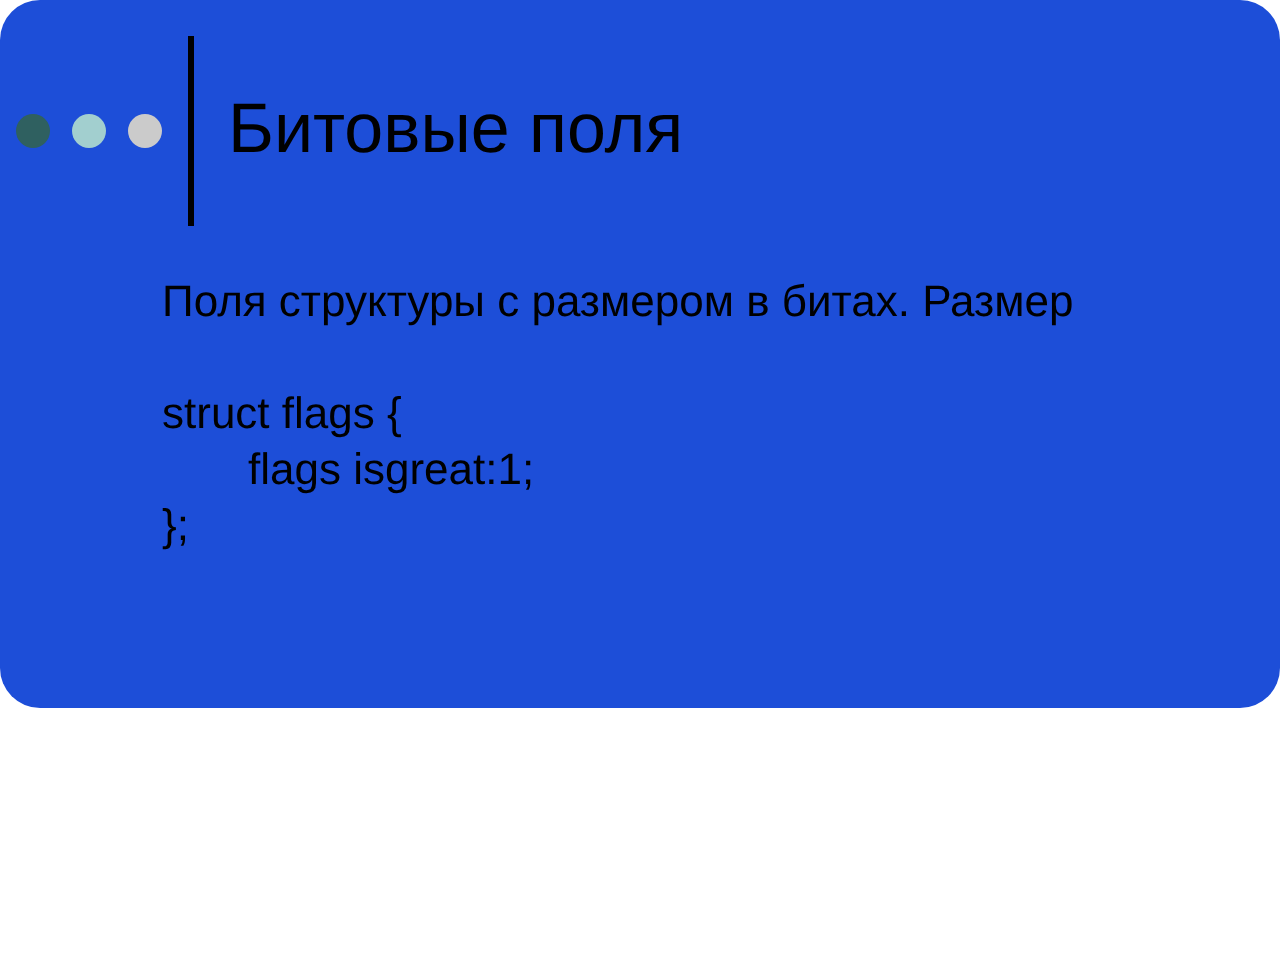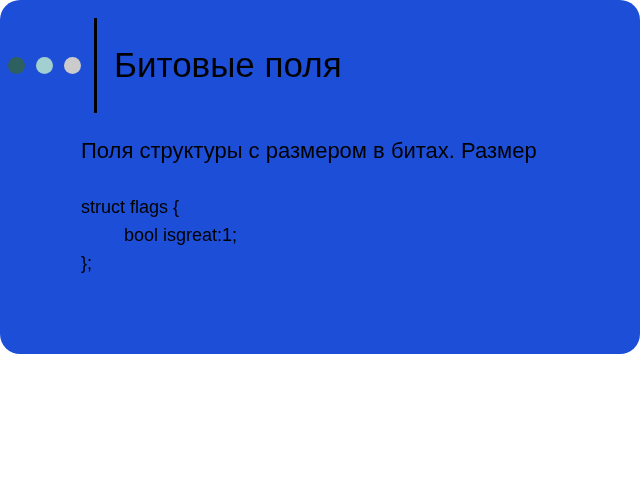--- a/index.html
+++ b/index.html
@@ -63,21 +63,21 @@
   .para-line {
     display: block;
     font-size: 22px;
     line-height: 22px;
     white-space: nowrap;
   }
   .code {
     margin-top: 31px;
   }
   .code-line {
-    font-size: 18px;
+    font-size: 22px;
     line-height: 28px;
     white-space: nowrap;
   }
   .code-line.indent {
     padding-left: 43px;
   }
 </style>
 </head>
 <body>
 
@@ -91,18 +91,18 @@
     <h1 class="slide-title">Битовые поля</h1>
   </div>
 
   <div class="slide-body">
     <p class="para">
       <span class="para-line">Поля структуры с размером в битах. Размер</span>
     </p>
 
     <div class="code">
       <div class="code-line">struct flags {</div>
-      <div class="code-line indent">bool isgreat:1;</div>
+      <div class="code-line indent">flags isgreat:1;</div>
       <div class="code-line">};</div>
     </div>
   </div>
 
 </div>
 
 </body></html>

